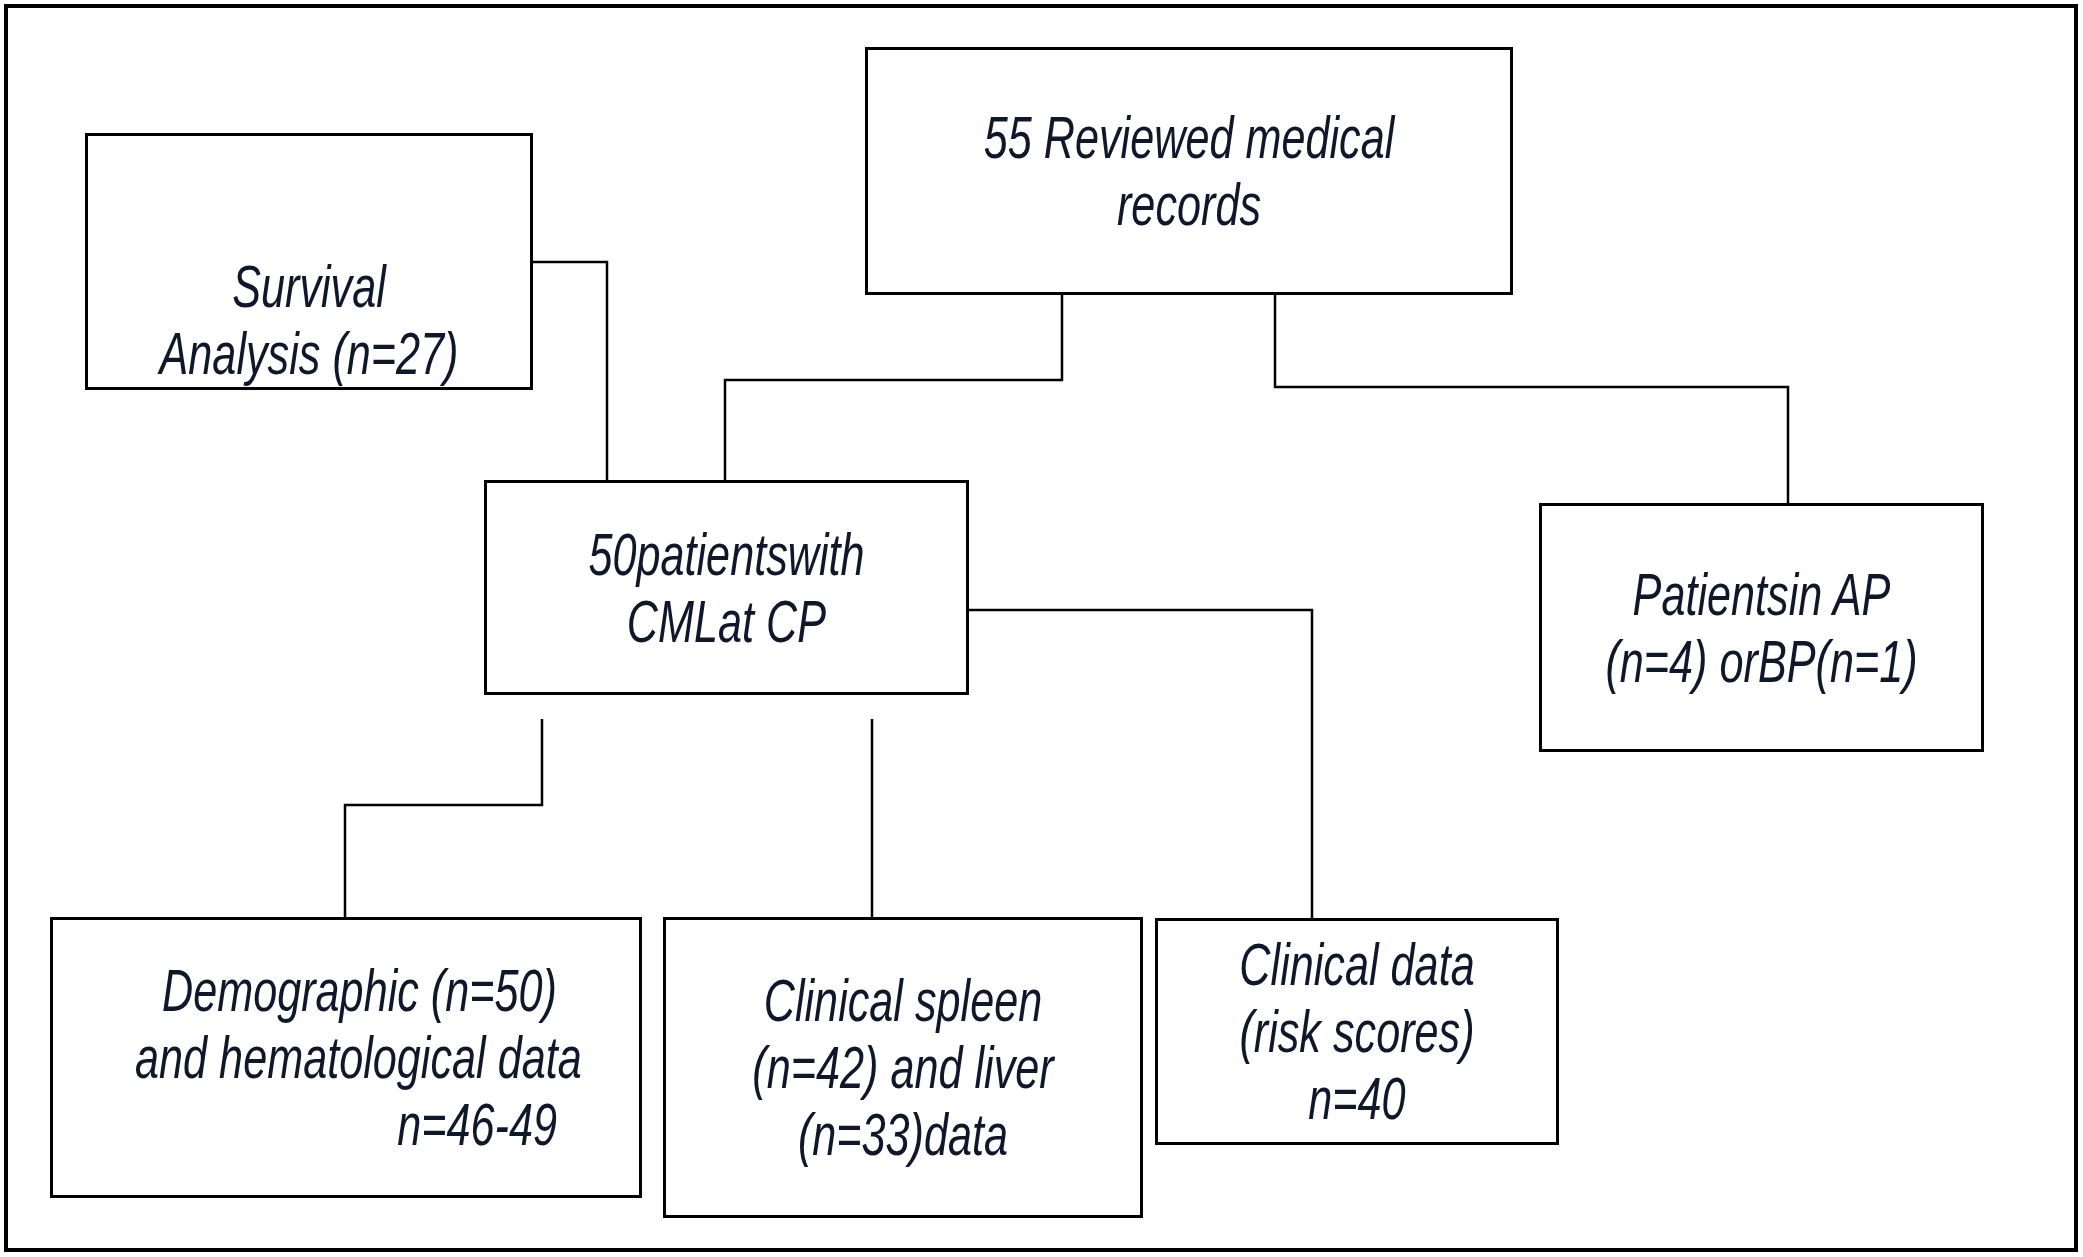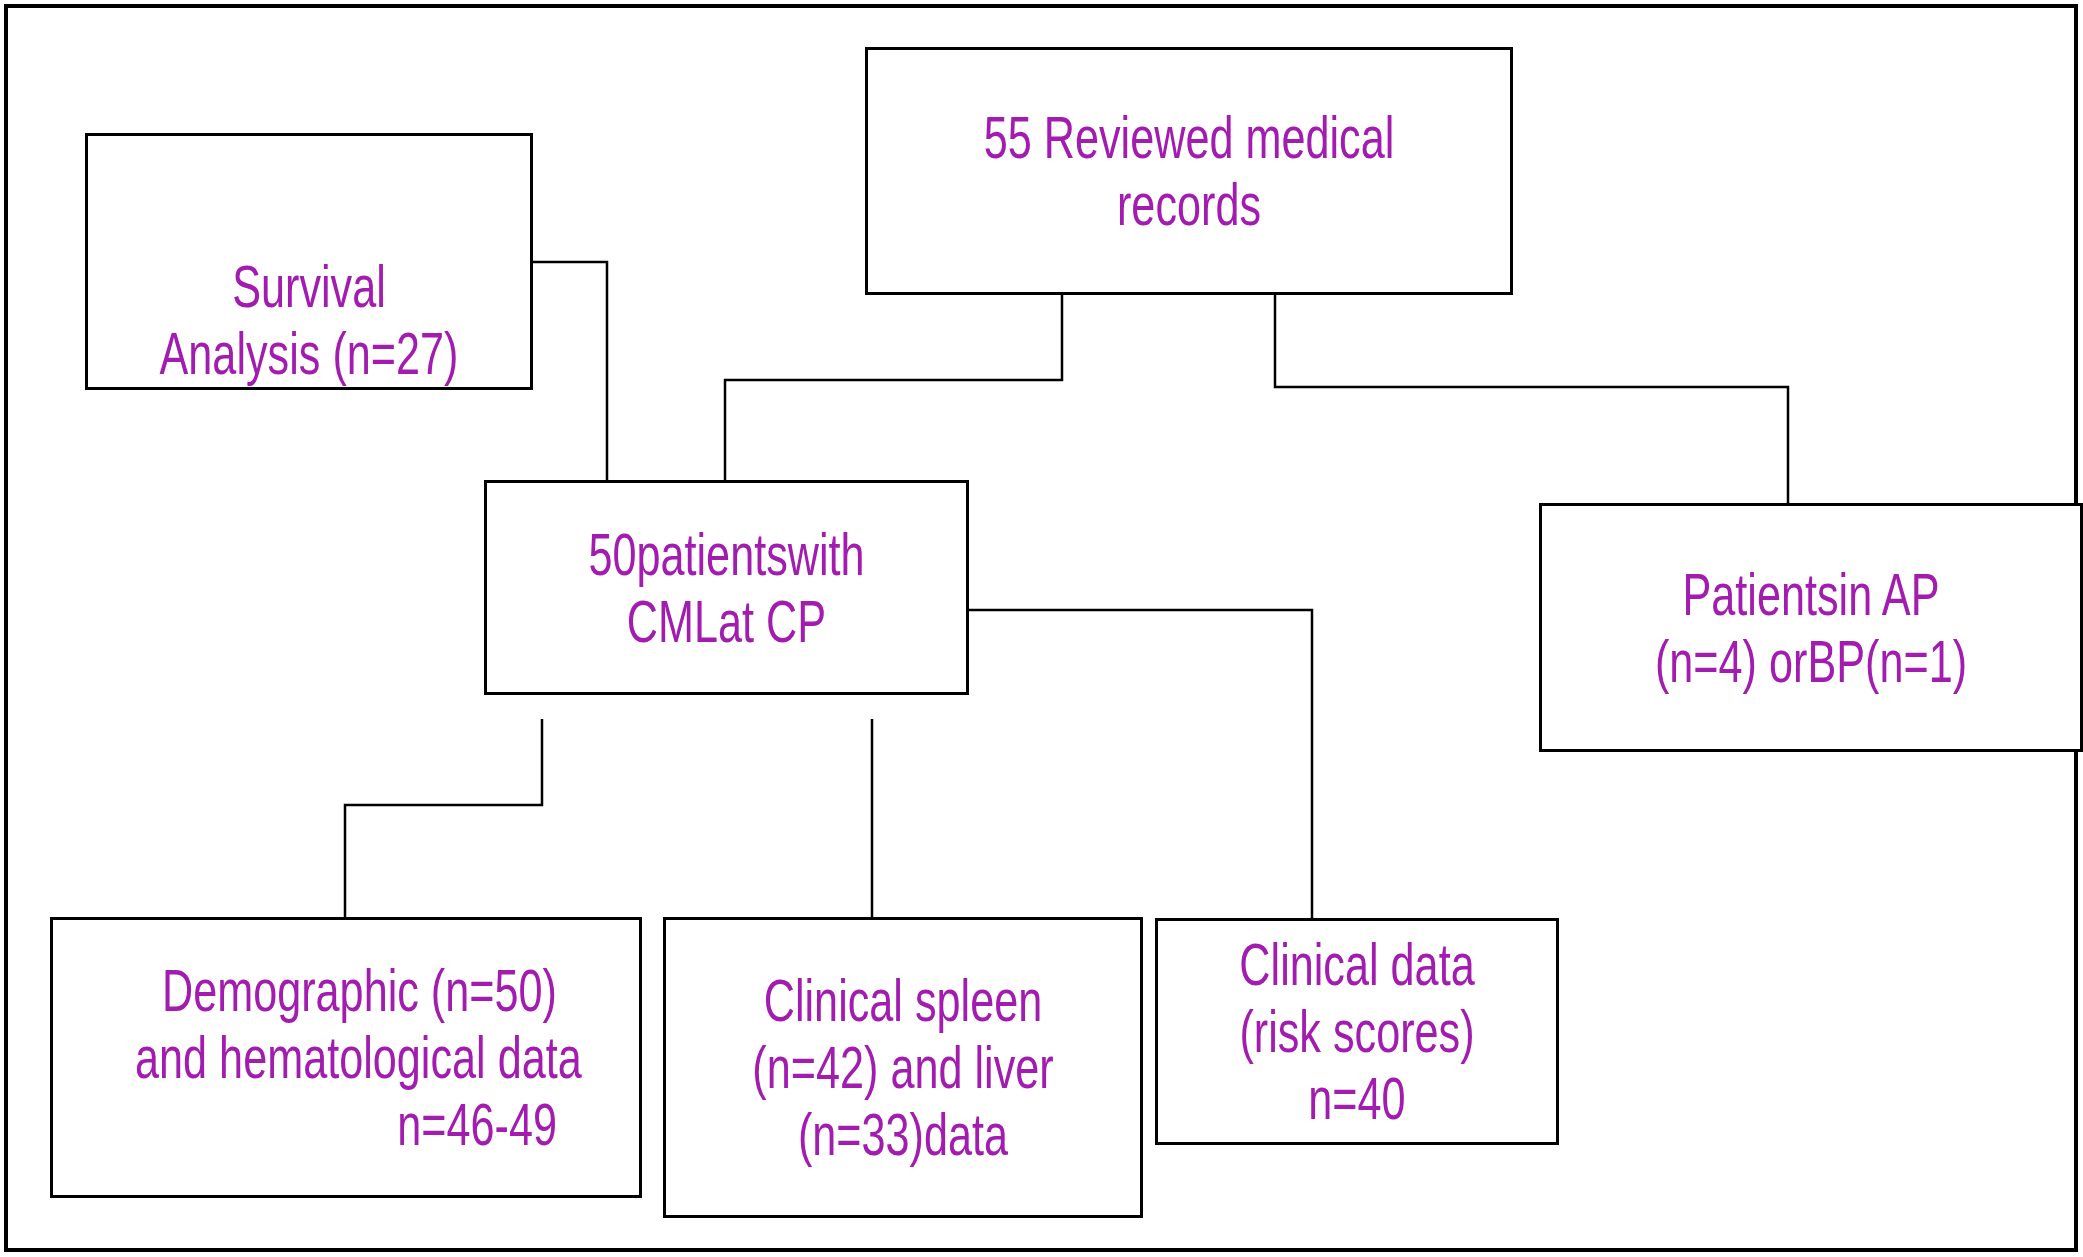--- a/index.html
+++ b/index.html
@@ -6,22 +6,23 @@
     margin: 0;
     padding: 0;
     background: #ffffff;
   }
   .canvas {
     position: relative;
     width: 2083px;
     height: 1257px;
     background: #ffffff;
     font-family: "Liberation Sans", "DejaVu Sans", sans-serif;
-    color: #a21caf;
+    color: #0f172a;
     overflow: hidden;
+    font-style: italic;
   }
   .outer-border {
     position: absolute;
     left: 4px; top: 4px; right: 5px; bottom: 5px;
     border: 4px solid #000000;
   }
   svg.connectors {
     position: absolute;
     left: 0; top: 0;
     width: 2083px;
@@ -50,21 +51,21 @@
     width: 100%;
     white-space: nowrap;
     transform: scaleX(0.72);
     transform-origin: 50% 50%;
   }
   
   #box-reviewed     { left: 865px;  top: 47px;  width: 648px; height: 248px; }
   #box-survival     { left: 85px;   top: 133px; width: 448px; height: 257px;
                       justify-content: flex-end; padding-top: 28px; }
   #box-cml          { left: 484px;  top: 480px; width: 485px; height: 215px; }
-  #box-ap           { left: 1539px; top: 503px; width: 544px; height: 249px; }
+  #box-ap           { left: 1539px; top: 503px; width: 445px; height: 249px; }
   #box-demographic  { left: 50px;   top: 917px; width: 592px; height: 281px; text-align: right; }
   #box-spleen       { left: 663px;  top: 917px; width: 480px; height: 301px; }
   #box-risk         { left: 1155px; top: 918px; width: 404px; height: 227px; }
 </style>
 </head>
 <body>
 
 <div class="canvas">
 
   <div class="outer-border"></div>

